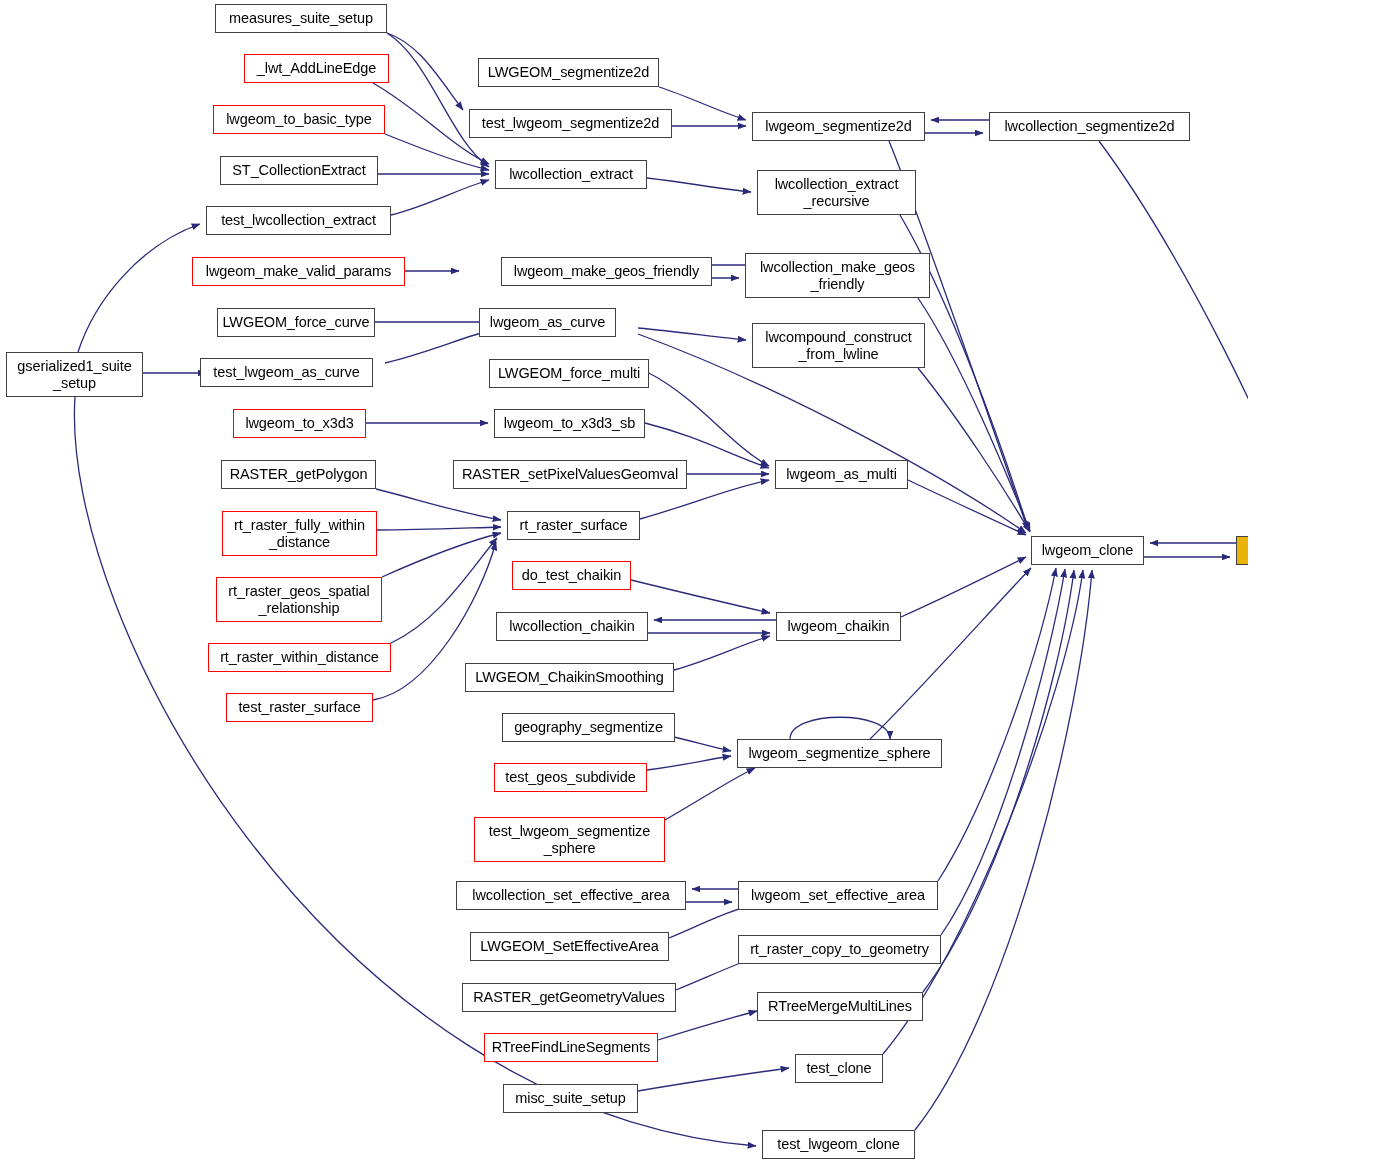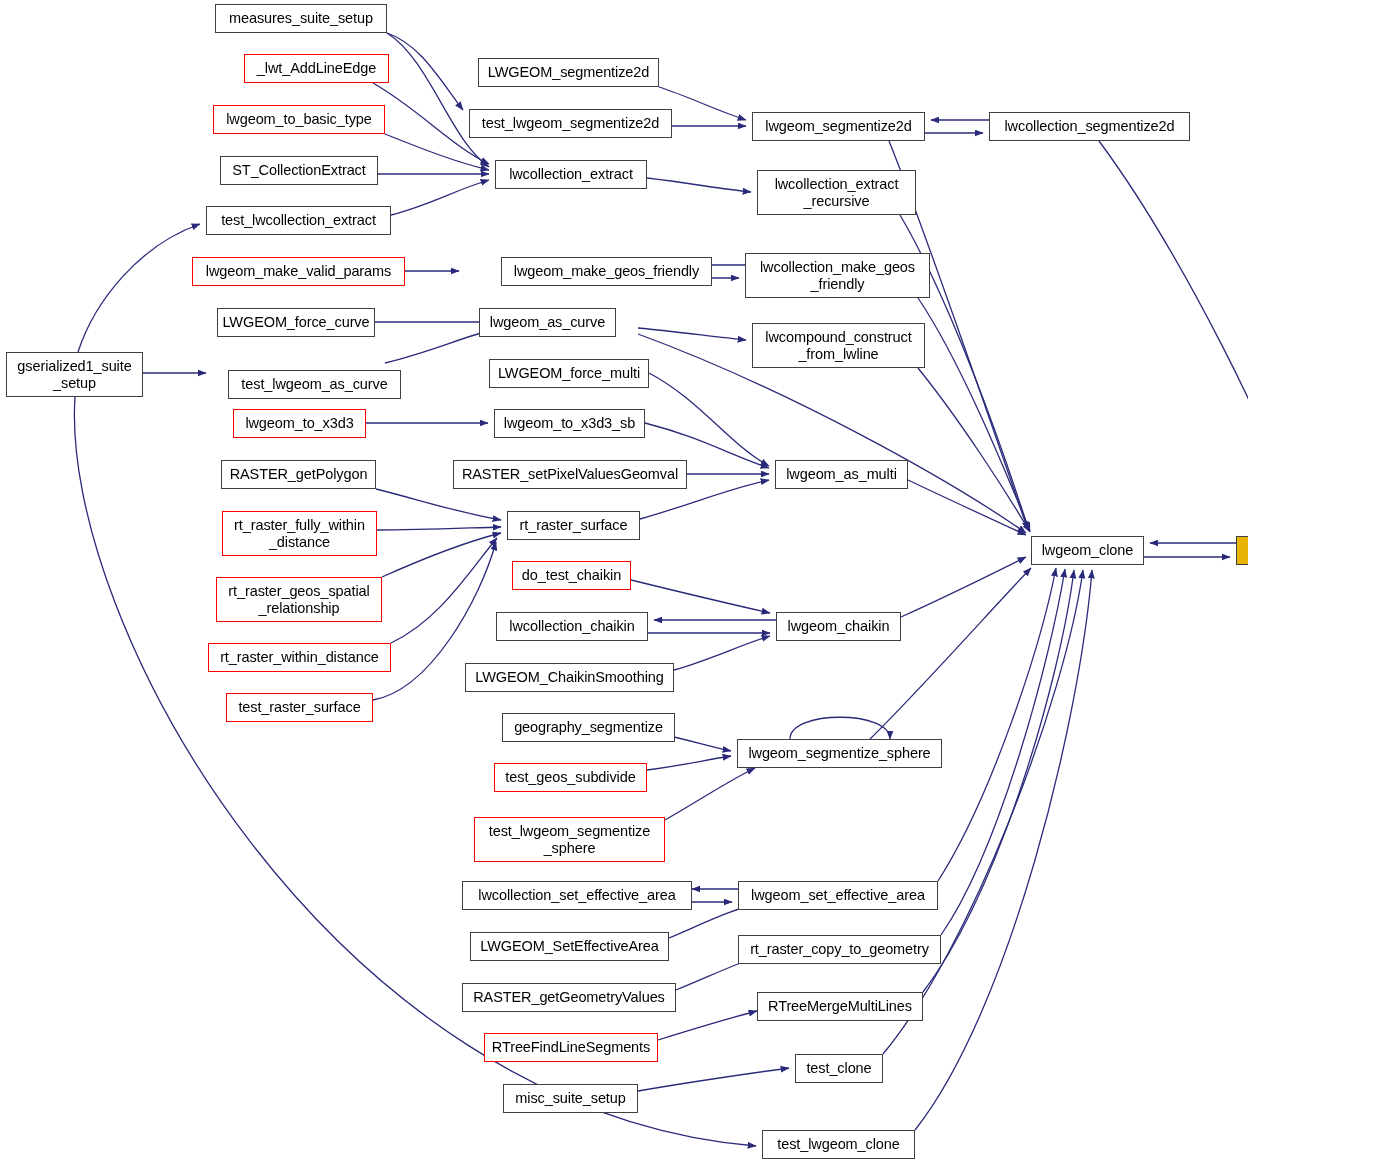--- a/index.html
+++ b/index.html
@@ -136,21 +136,21 @@
       <div class="node red" style="left: 192px; top: 257px; width: 213px; height: 29px;">lwgeom_make_valid_params</div>
       <div class="node" style="left: 465px; top: 257px; width: 211px; height: 29px; margin-left: 36px;">lwgeom_make_geos_friendly</div>
       <div class="node" style="left: 745px; top: 253px; width: 185px; height: 45px;">lwcollection_make_geos
 _friendly</div>
       <div class="node" style="left: 217px; top: 308px; width: 158px; height: 29px;">LWGEOM_force_curve</div>
       <div class="node" style="left: 479px; top: 308px; width: 137px; height: 29px;">lwgeom_as_curve</div>
       <div class="node" style="left: 752px; top: 323px; width: 173px; height: 45px;">lwcompound_construct
 _from_lwline</div>
       <div class="node" style="left: 6px; top: 352px; width: 137px; height: 45px;">gserialized1_suite
 _setup</div>
-      <div class="node" style="left: 228px; top: 358px; width: 173px; height: 29px; margin-top: 12px;">test_lwgeom_as_curve</div>
+      <div class="node" style="left: 200px; top: 358px; width: 173px; height: 29px;">test_lwgeom_as_curve</div>
       <div class="node" style="left: 489px; top: 359px; width: 160px; height: 29px;">LWGEOM_force_multi</div>
       <div class="node red" style="left: 233px; top: 409px; width: 133px; height: 29px;">lwgeom_to_x3d3</div>
       <div class="node" style="left: 494px; top: 409px; width: 151px; height: 29px;">lwgeom_to_x3d3_sb</div>
       <div class="node" style="left: 221px; top: 460px; width: 155px; height: 29px;">RASTER_getPolygon</div>
       <div class="node" style="left: 453px; top: 460px; width: 234px; height: 29px;">RASTER_setPixelValuesGeomval</div>
       <div class="node" style="left: 775px; top: 460px; width: 133px; height: 29px;">lwgeom_as_multi</div>
       <div class="node" style="left: 507px; top: 511px; width: 133px; height: 29px;">rt_raster_surface</div>
       <div class="node" style="left: 1031px; top: 536px; width: 113px; height: 29px;">lwgeom_clone</div>
       <div class="node current" style="left: 1236px; top: 536px; width: 145px; height: 29px;">lwcollection_clone</div>
       <div class="node red" style="left: 222px; top: 511px; width: 155px; height: 45px;">rt_raster_fully_within
@@ -161,21 +161,21 @@
       <div class="node" style="left: 496px; top: 612px; width: 152px; height: 29px;">lwcollection_chaikin</div>
       <div class="node" style="left: 776px; top: 612px; width: 125px; height: 29px;">lwgeom_chaikin</div>
       <div class="node red" style="left: 208px; top: 643px; width: 183px; height: 29px;">rt_raster_within_distance</div>
       <div class="node" style="left: 465px; top: 663px; width: 209px; height: 29px;">LWGEOM_ChaikinSmoothing</div>
       <div class="node red" style="left: 226px; top: 693px; width: 147px; height: 29px;">test_raster_surface</div>
       <div class="node" style="left: 483px; top: 713px; width: 173px; height: 29px; margin-left: 19px;">geography_segmentize</div>
       <div class="node" style="left: 737px; top: 739px; width: 205px; height: 29px;">lwgeom_segmentize_sphere</div>
       <div class="node red" style="left: 494px; top: 763px; width: 153px; height: 29px;">test_geos_subdivide</div>
       <div class="node red" style="left: 474px; top: 817px; width: 191px; height: 45px;">test_lwgeom_segmentize
 _sphere</div>
-      <div class="node" style="left: 456px; top: 881px; width: 230px; height: 29px; margin-left: 6px;">lwcollection_set_effective_area</div>
+      <div class="node" style="left: 456px; top: 881px; width: 230px; height: 29px;">lwcollection_set_effective_area</div>
       <div class="node" style="left: 738px; top: 881px; width: 200px; height: 29px;">lwgeom_set_effective_area</div>
       <div class="node" style="left: 470px; top: 932px; width: 199px; height: 29px; text-align: center;">LWGEOM_SetEffectiveArea</div>
       <div class="node" style="left: 738px; top: 935px; width: 203px; height: 29px;">rt_raster_copy_to_geometry</div>
       <div class="node" style="left: 462px; top: 983px; width: 214px; height: 29px;">RASTER_getGeometryValues</div>
       <div class="node" style="left: 757px; top: 992px; width: 166px; height: 29px;">RTreeMergeMultiLines</div>
       <div class="node red" style="left: 484px; top: 1033px; width: 174px; height: 29px;">RTreeFindLineSegments</div>
       <div class="node" style="left: 795px; top: 1054px; width: 88px; height: 29px;">test_clone</div>
       <div class="node" style="left: 503px; top: 1084px; width: 135px; height: 29px;">misc_suite_setup</div>
       <div class="node" style="left: 762px; top: 1130px; width: 153px; height: 29px;">test_lwgeom_clone</div>
     </div>

